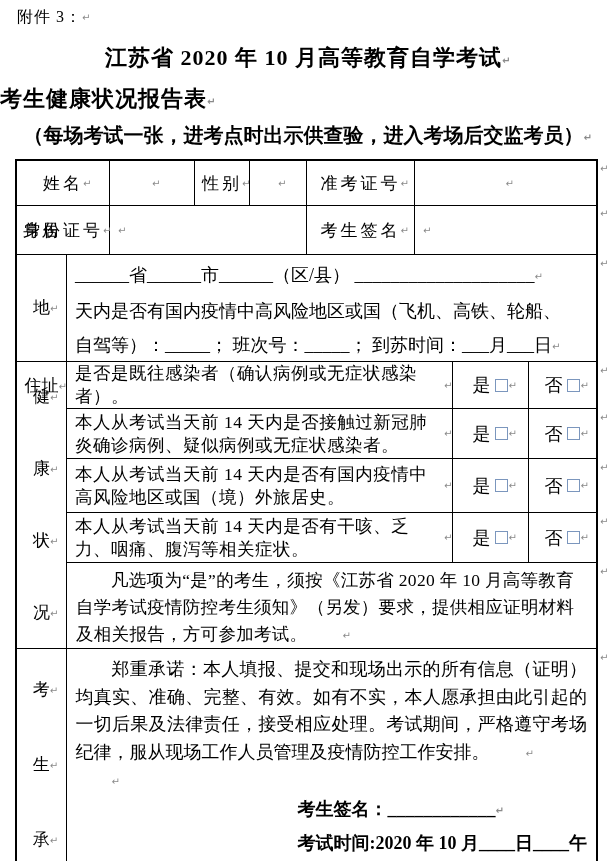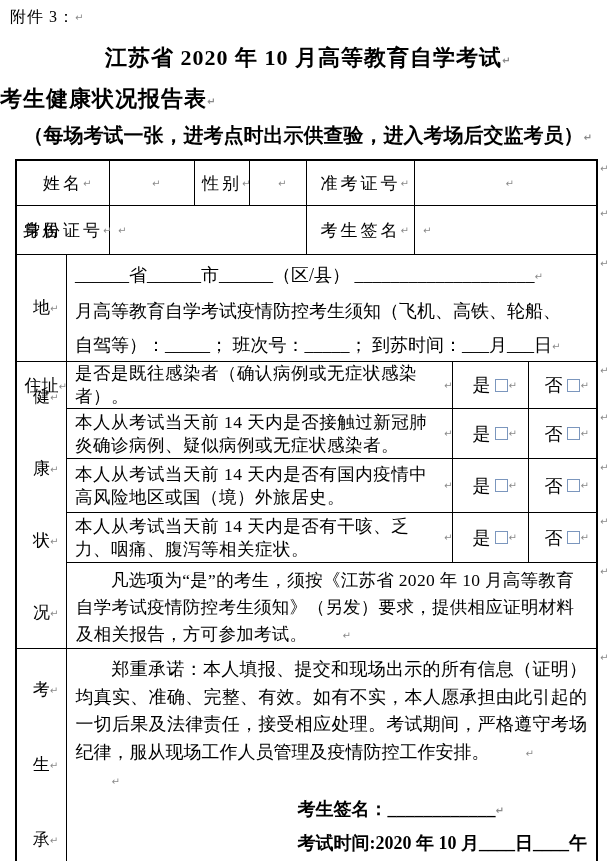--- a/index.html
+++ b/index.html
@@ -8,21 +8,21 @@
     position:relative; width:607px; height:861px; background:#ffffff;
     font-family:"Liberation Serif","DejaVu Serif",serif; color:#000;
     overflow:hidden;
   }
   
   .pm {
     display:inline-block; width:0; overflow:visible; white-space:nowrap;
     font-family:"DejaVu Sans",sans-serif; font-size:10px; color:#8a8a8a;
     vertical-align:1px;
   }
-  .attach { position:absolute; left:10px; top:7px; font-size:16px; letter-spacing:1px; }
+  .attach { position:absolute; left:17px; top:7px; font-size:16px; letter-spacing:1px; }
   .t1 { position:absolute; left:0; top:43px; width:100%; text-align:center;
         font-size:22px; font-weight:bold; letter-spacing:1px; }
   .t2 { position:absolute; left:0; top:84px; width:100%; 
         font-size:22px; font-weight:bold; letter-spacing:1px; }
   .subtitle { position:absolute; left:0; top:122px; width:100%; text-align:center;
         font-size:20px; font-weight:bold; }
   
   .ftable {
     position:absolute; left:15px; top:159px; width:583px; height:800px;
     border:2px solid #000; display:flex; flex-direction:column;
@@ -120,21 +120,21 @@
     </div>
 
     <div class="row h107">
       <div class="cell vlab res w50">
         <div class="vline"><span>常居</span></div>
         <div class="vline"><span>地</span><span class="pm">↵</span></div>
         <div class="vline"><span>住址</span><span class="pm">↵</span></div>
       </div>
       <div class="cell rescell fx">
         <div><span>______省______市______（区/县） ____________________</span><span class="pm">↵</span></div>
-        <div><span>月高等教育自学考试疫情防控考生须知（飞机、高铁、轮船、</span></div>
+        <div><span>天内是否有国内疫情中高风险地区或国（飞机、高铁、轮船、</span></div>
         <div><span>自驾等）：_____； 班次号：_____； 到苏时间：___月___日</span><span class="pm">↵</span></div>
       </div>
     </div>
 
     <div class="row h287">
       <div class="cell vlab hea w50">
         <div class="vline"><span>健</span><span class="pm">↵</span></div>
         <div class="vline"><span>康</span><span class="pm">↵</span></div>
         <div class="vline"><span>状</span><span class="pm">↵</span></div>
         <div class="vline"><span>况</span><span class="pm">↵</span></div>

